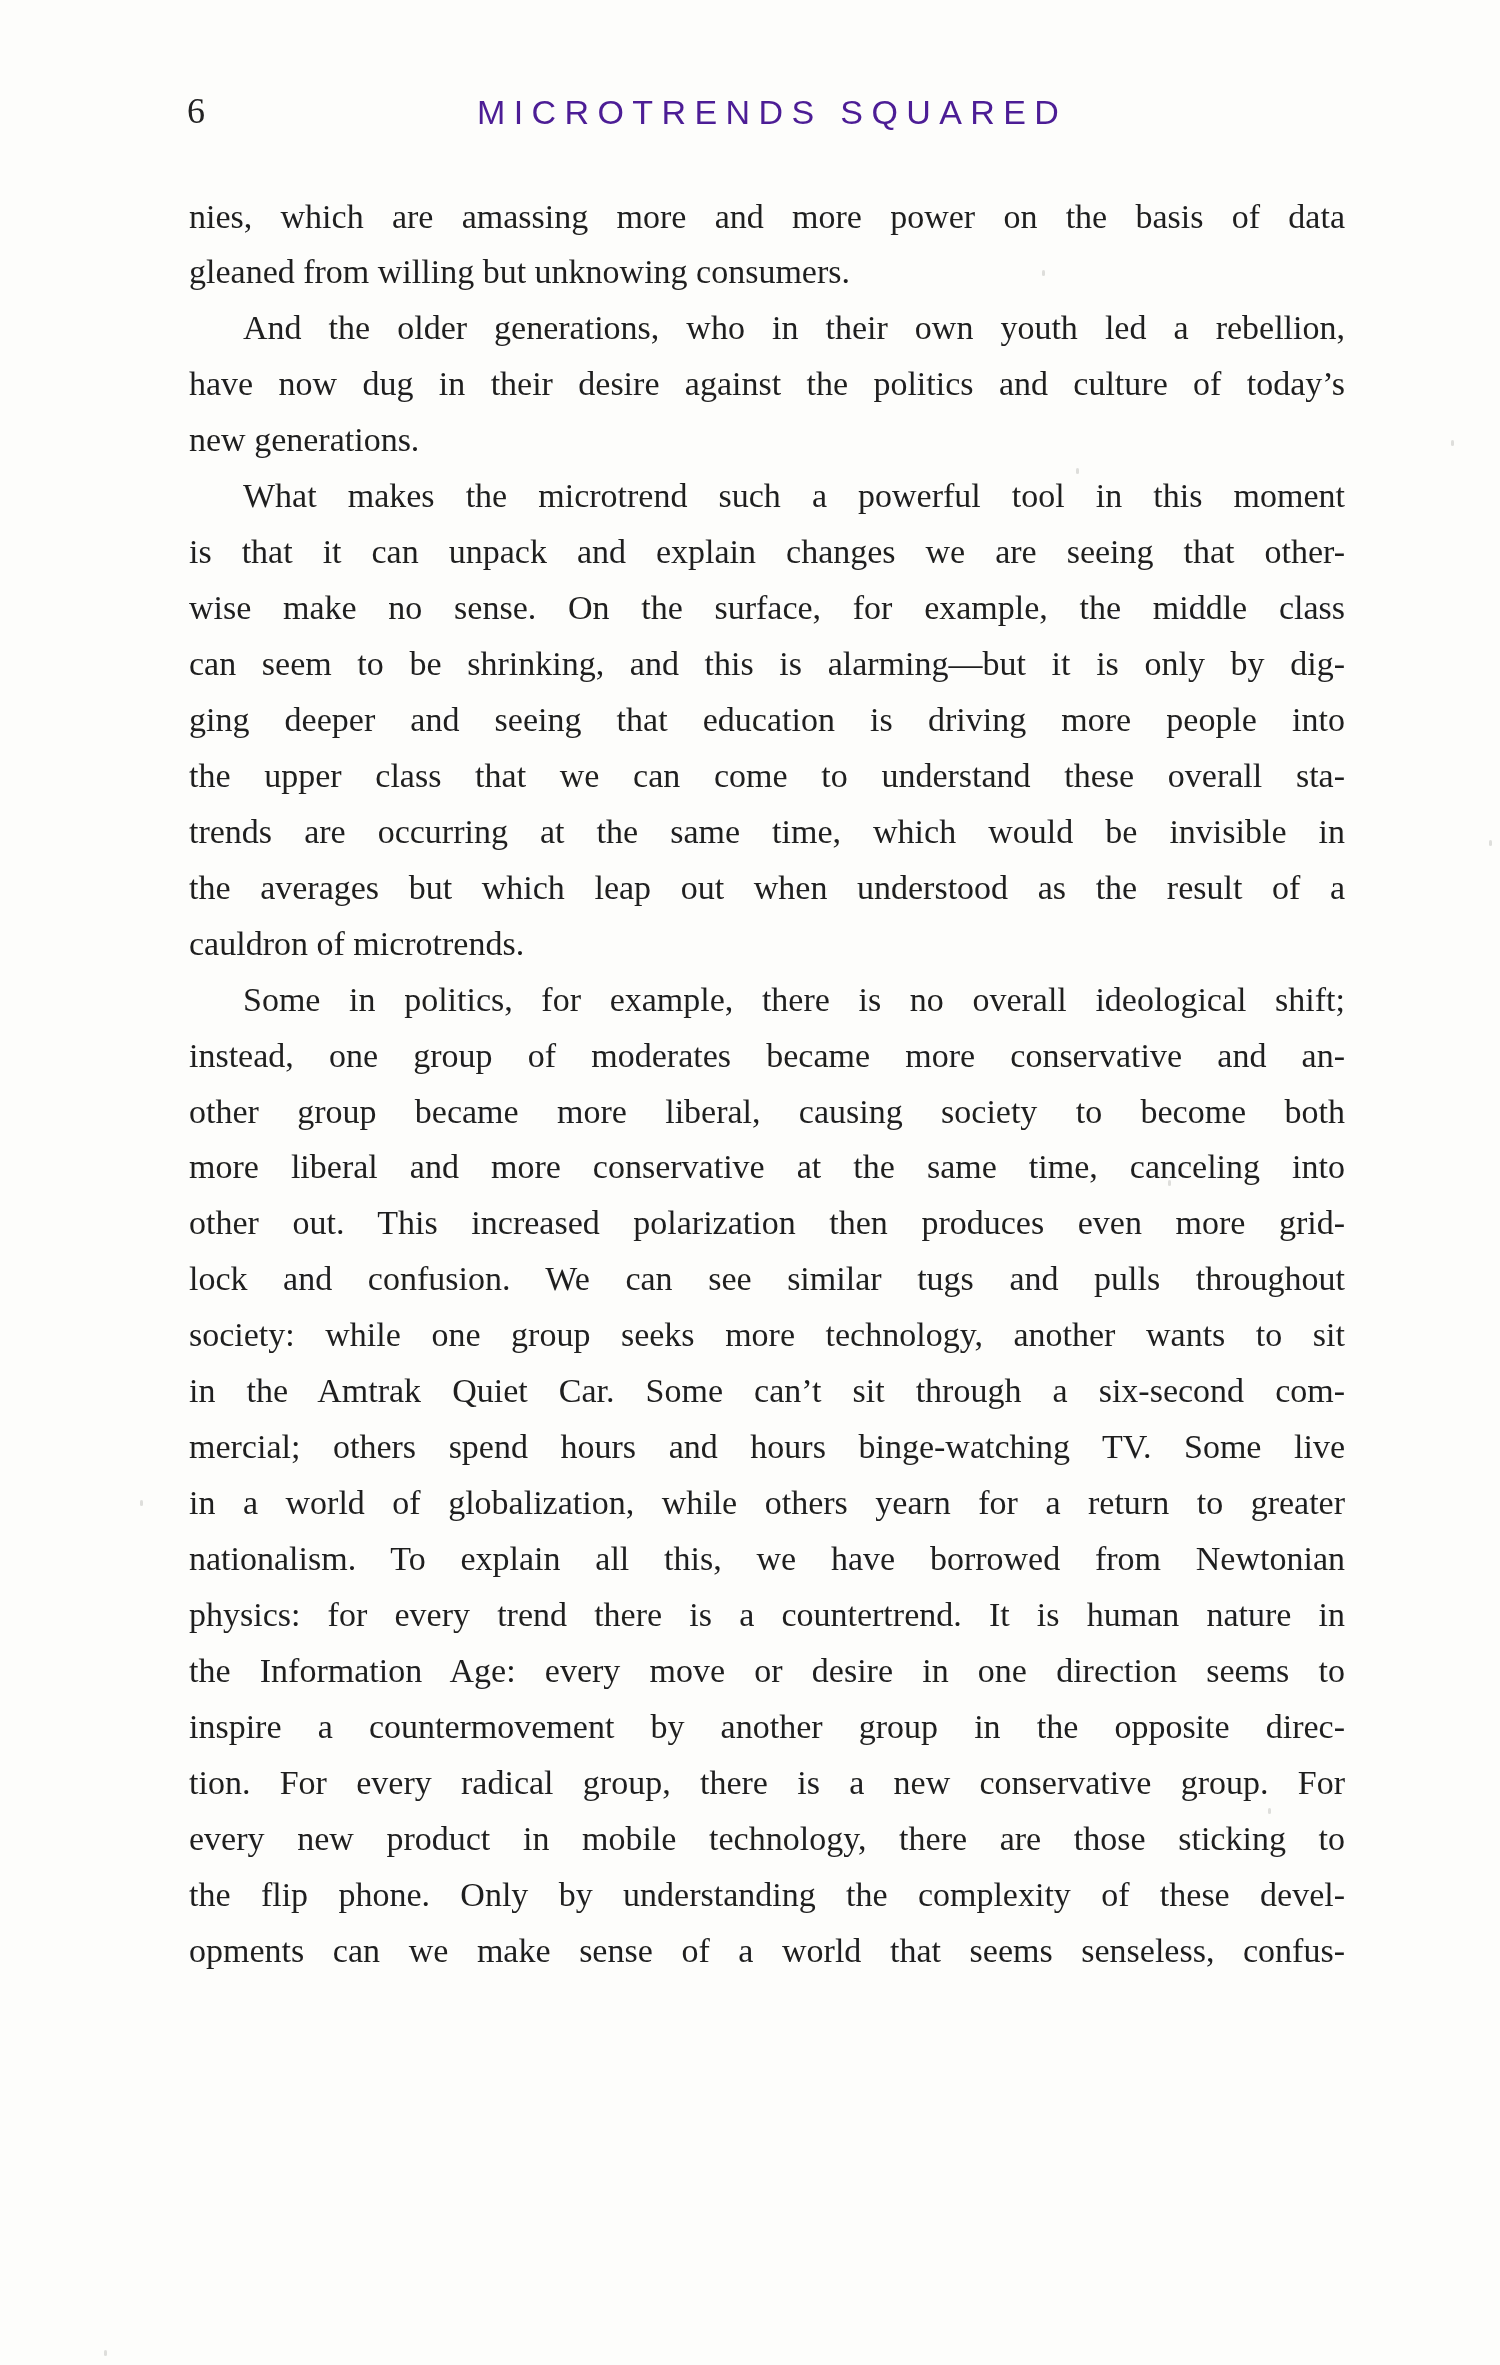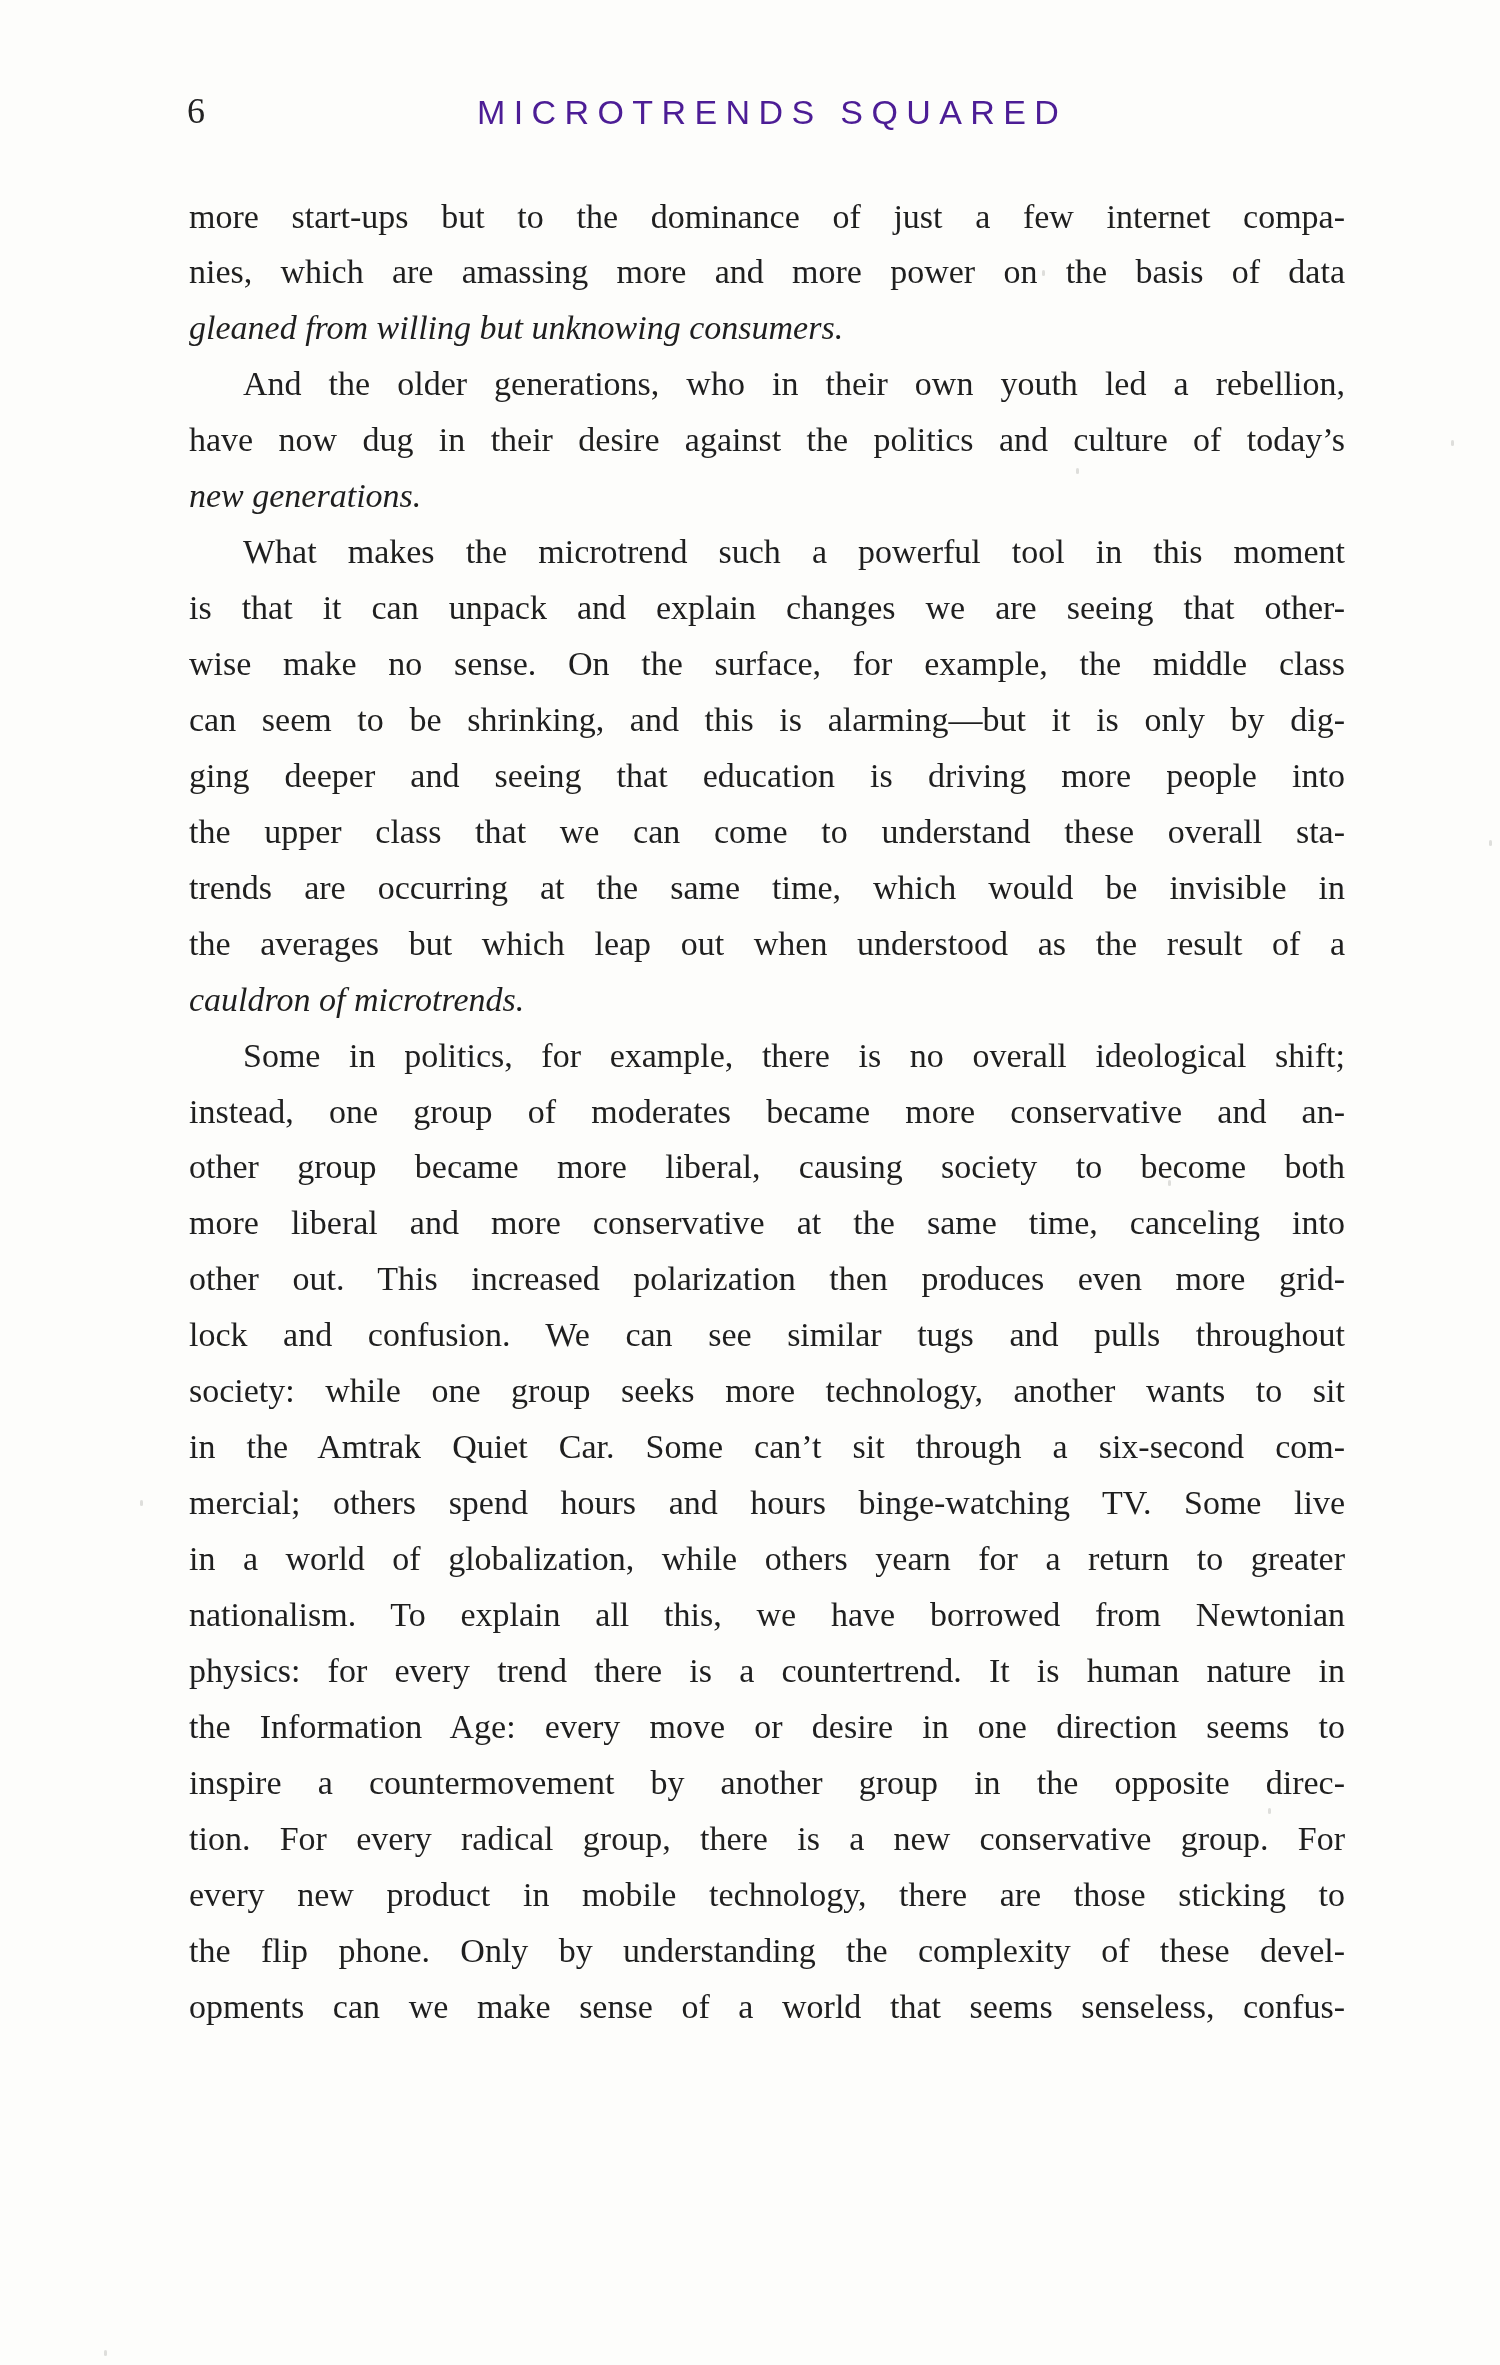--- a/index.html
+++ b/index.html
@@ -59,21 +59,20 @@
       display: block;
       height: 55.94px;
       white-space: nowrap;
       overflow: visible;
       text-align: justify;
       text-align-last: justify;
     }
     .line.last {
       text-align: center;
       text-align-last: left;
-      font-style: italic;
     }
     .line.indent {
       padding-left: 54px;
     }
     .speck {
       position: absolute;
       width: 3px;
       height: 6px;
       background: #c9c9c6;
       border-radius: 2px;
@@ -82,21 +81,20 @@
   </style>
 </head>
 <body>
 
 <div class="page">
   <div class="page-number">6</div>
   <div class="running-head">MICROTRENDS SQUARED</div>
 
   <div class="body-text">
     <div class="paragraph">
-        <div class="line">more start-ups but to the dominance of just a few internet compa-</div>
         <div class="line">nies, which are amassing more and more power on the basis of data</div>
         <div class="line last">gleaned from willing but unknowing consumers.</div>
       </div>
     <div class="paragraph">
         <div class="line indent">And the older generations, who in their own youth led a rebellion,</div>
         <div class="line">have now dug in their desire against the politics and culture of today’s</div>
         <div class="line last">new generations.</div>
       </div>
     <div class="paragraph">
         <div class="line indent">What makes the microtrend such a powerful tool in this moment</div>

